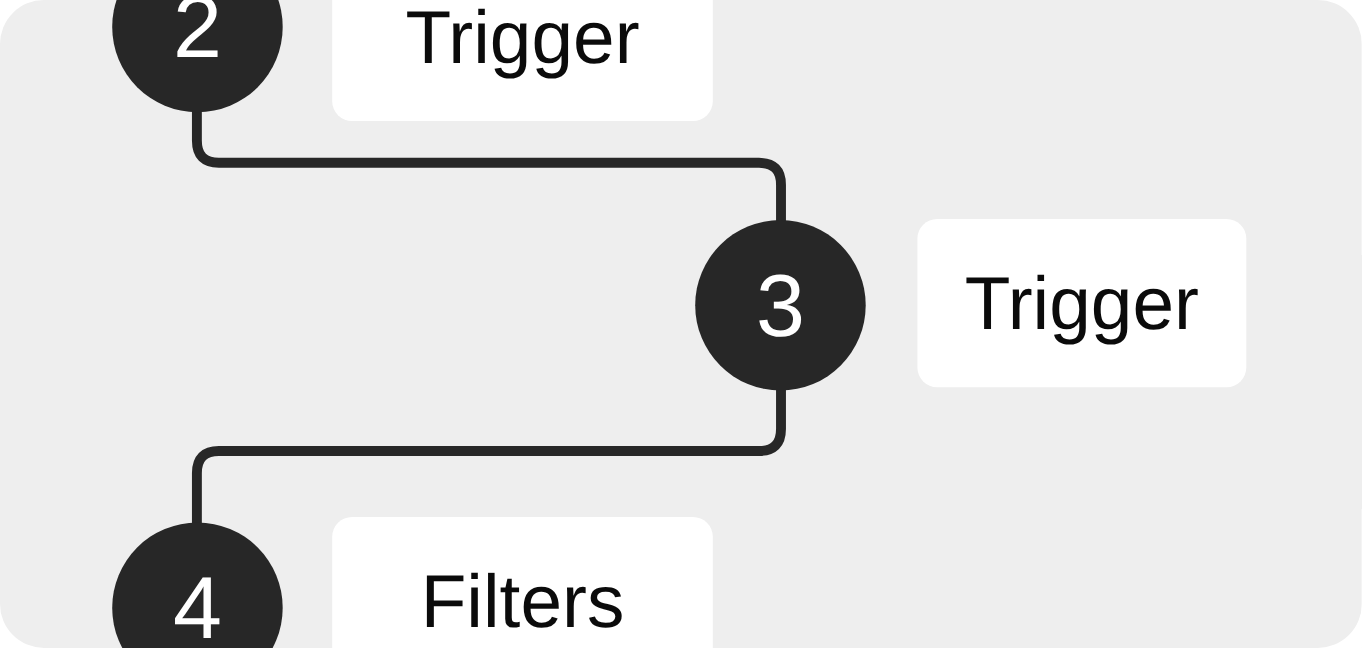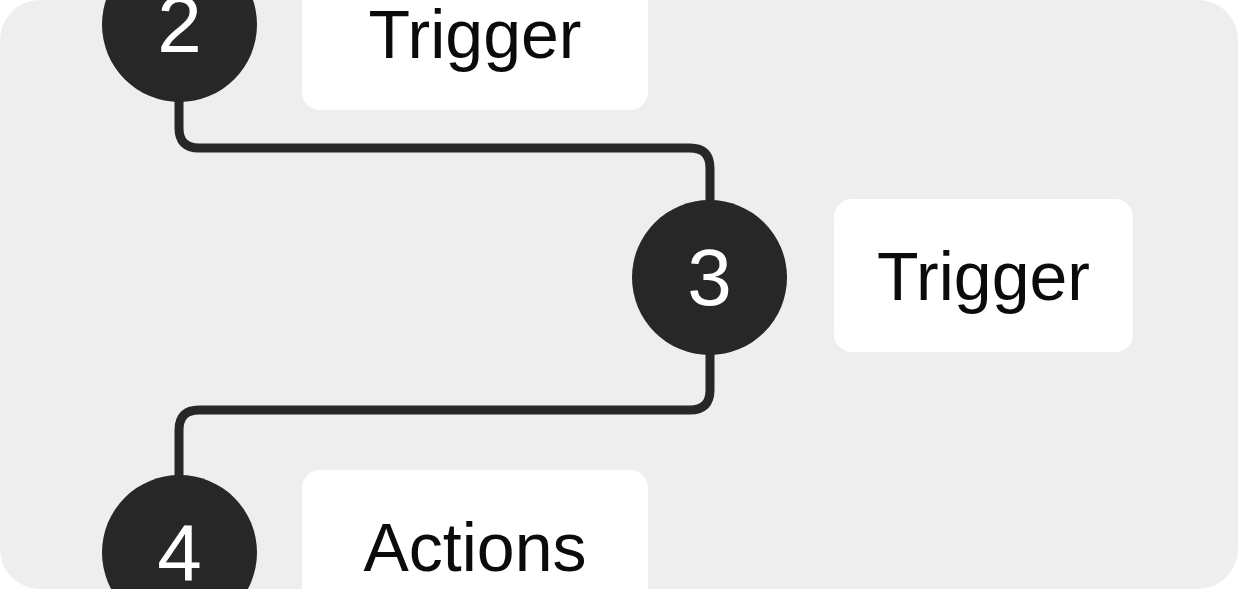--- a/index.html
+++ b/index.html
@@ -113,17 +113,17 @@
       <span class="step-number">3</span>
     </div>
     <div class="step-card card-filters">
       <span>Trigger</span>
     </div>
 
     <div class="step-node node-4">
       <span class="step-number">4</span>
     </div>
     <div class="step-card card-actions">
-      <span>Actions</span>
+      <span>Filters</span>
     </div>
 
   </div>
 </div>
 
 </body></html>

